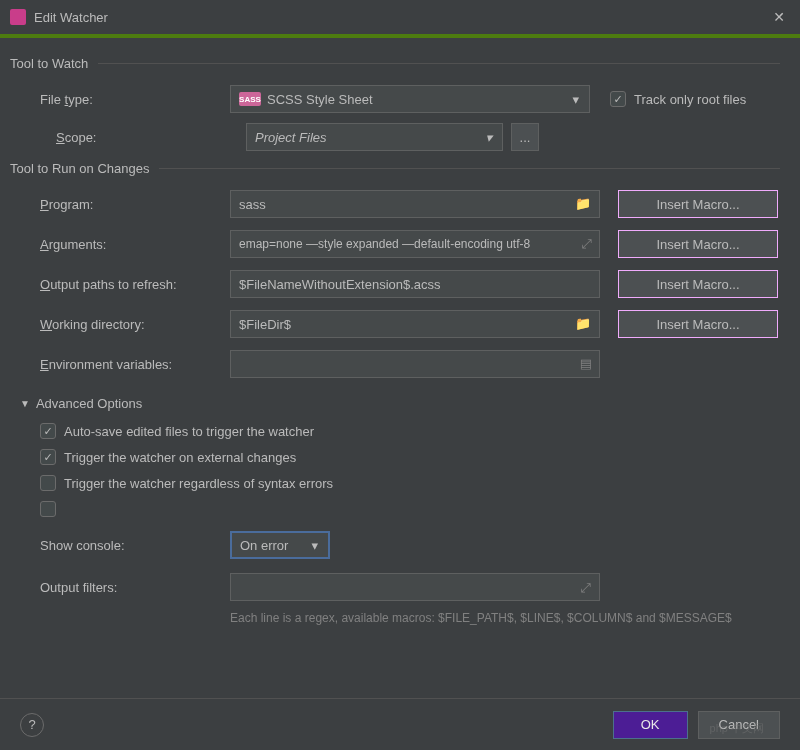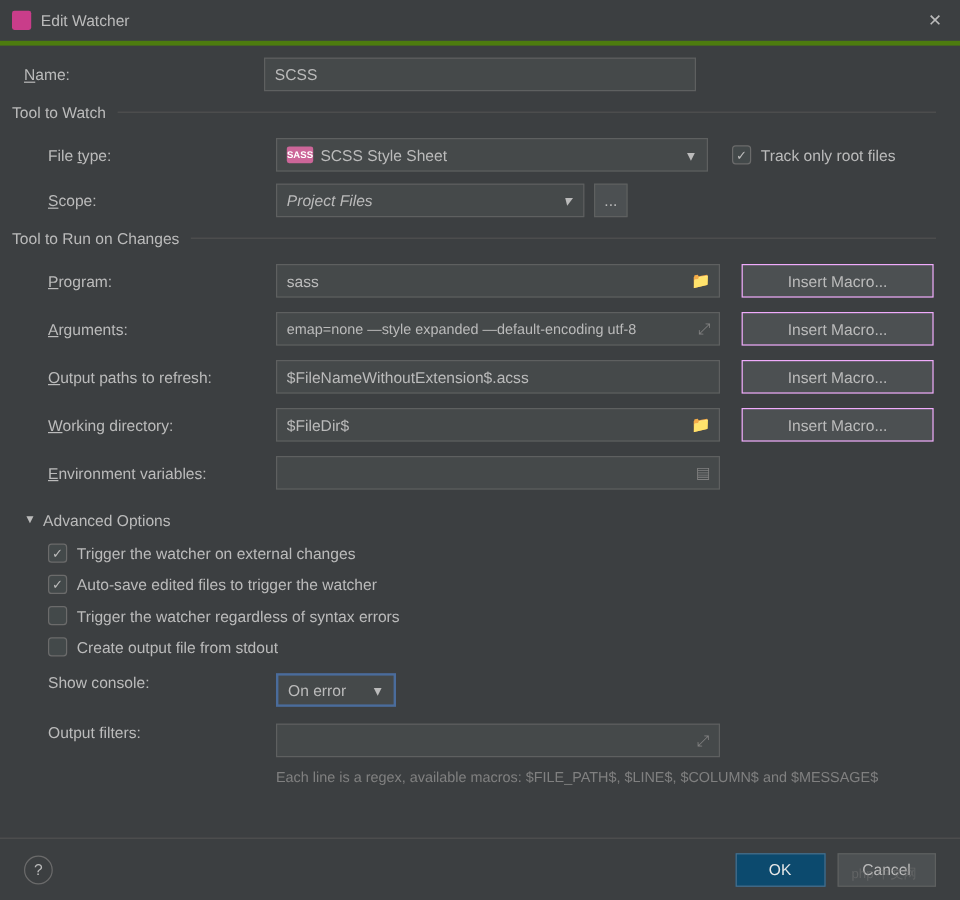--- a/index.html
+++ b/index.html
@@ -152,20 +152,21 @@
       color: #bbbbbb;
     }
     .adv-options .opt-row {
       display: flex;
       align-items: center;
       padding-left: 20px;
       margin-bottom: 10px;
     }
     .adv-form-row {
       display: flex;
+      align-items: center;
       padding-left: 20px;
       margin-top: 14px;
       margin-bottom: 10px;
     }
     .adv-form-row .alabel { width: 190px; }
     .hint-text {
       color: #808080;
       font-size: 12px;
       padding-left: 210px;
       margin-top: 4px;
@@ -199,21 +200,21 @@
       border: 1px solid #5e6060;
       background: #4c5052;
       color: #bbbbbb;
       cursor: pointer;
       margin-left: 10px;
       font-family: inherit;
       font-size: 13px;
       min-width: 75px;
     }
     .btn.primary {
-      background: #0c4a6e;
+      background: #4c1d95;
       border-color: #4c708c;
       color: #e8e8e8;
     }
     .php-badge {
       position: absolute;
       bottom: 14px;
       right: 36px;
       font-size: 11px;
       color: #777;
       opacity: 0.5;
@@ -237,24 +238,20 @@
 <body>
 
 <div class="titlebar">
   <span class="app-icon"></span>
   <span class="title">Edit Watcher</span>
   <span class="close">✕</span>
 </div>
 
 <div class="content">
 
-  <div class="row">
-    <div class="label"><span class="u">N</span>ame:</div>
-    <input class="input wide" value="SCSS" style="">
-  </div>
 
   <div class="section-header">
     <span>Tool to Watch</span>
     <div class="section-line"></div>
   </div>
 
   <div style="padding-left:20px;">
     <div class="row">
       <div class="label" style="width:190px;">File <span class="u">t</span>ype:</div>
       <div class="dropdown scss-width">
@@ -262,21 +259,21 @@
         <span>SCSS Style Sheet</span>
         <span class="chevron">▾</span>
       </div>
       <div class="checkbox-row" style="margin-left:20px;">
         <span class="cbox checked"></span>
         <span>Track only root files</span>
       </div>
     </div>
 
     <div class="row">
-      <div class="label" style="width:190px;"><span class="u">S</span>cope:</div>
+      <div class="label" style="width:190px;margin-left:16px;"><span class="u">S</span>cope:</div>
       <div class="dropdown scope-width">
         <span>Project Files</span>
         <span class="chevron">▾</span>
       </div>
       <div class="ellipsis-btn">...</div>
     </div>
   </div>
 
   <div class="section-header">
     <span>Tool to Run on Changes</span>
@@ -329,33 +326,32 @@
   </div>
 
   <div class="adv-header">
     <span class="caret">▼</span>
     <span>Advanced Options</span>
   </div>
 
   <div class="adv-options">
     <div class="opt-row">
       <span class="cbox checked"></span>
-      <span>Trigger the watcher on external changes</span>
+      <span>Auto-save edited files to trigger the watcher</span>
     </div>
     <div class="opt-row">
       <span class="cbox checked"></span>
-      <span>Auto-save edited files to trigger the watcher</span>
+      <span>Trigger the watcher on external changes</span>
     </div>
     <div class="opt-row">
       <span class="cbox"></span>
       <span>Trigger the watcher regardless of syntax errors</span>
     </div>
     <div class="opt-row">
       <span class="cbox"></span>
-      <span>Create output file from stdout</span>
     </div>
 
     <div class="adv-form-row">
       <div class="alabel">Show console:</div>
       <div class="dropdown console-width">
         <span>On error</span>
         <span class="chevron">▾</span>
       </div>
     </div>
 

